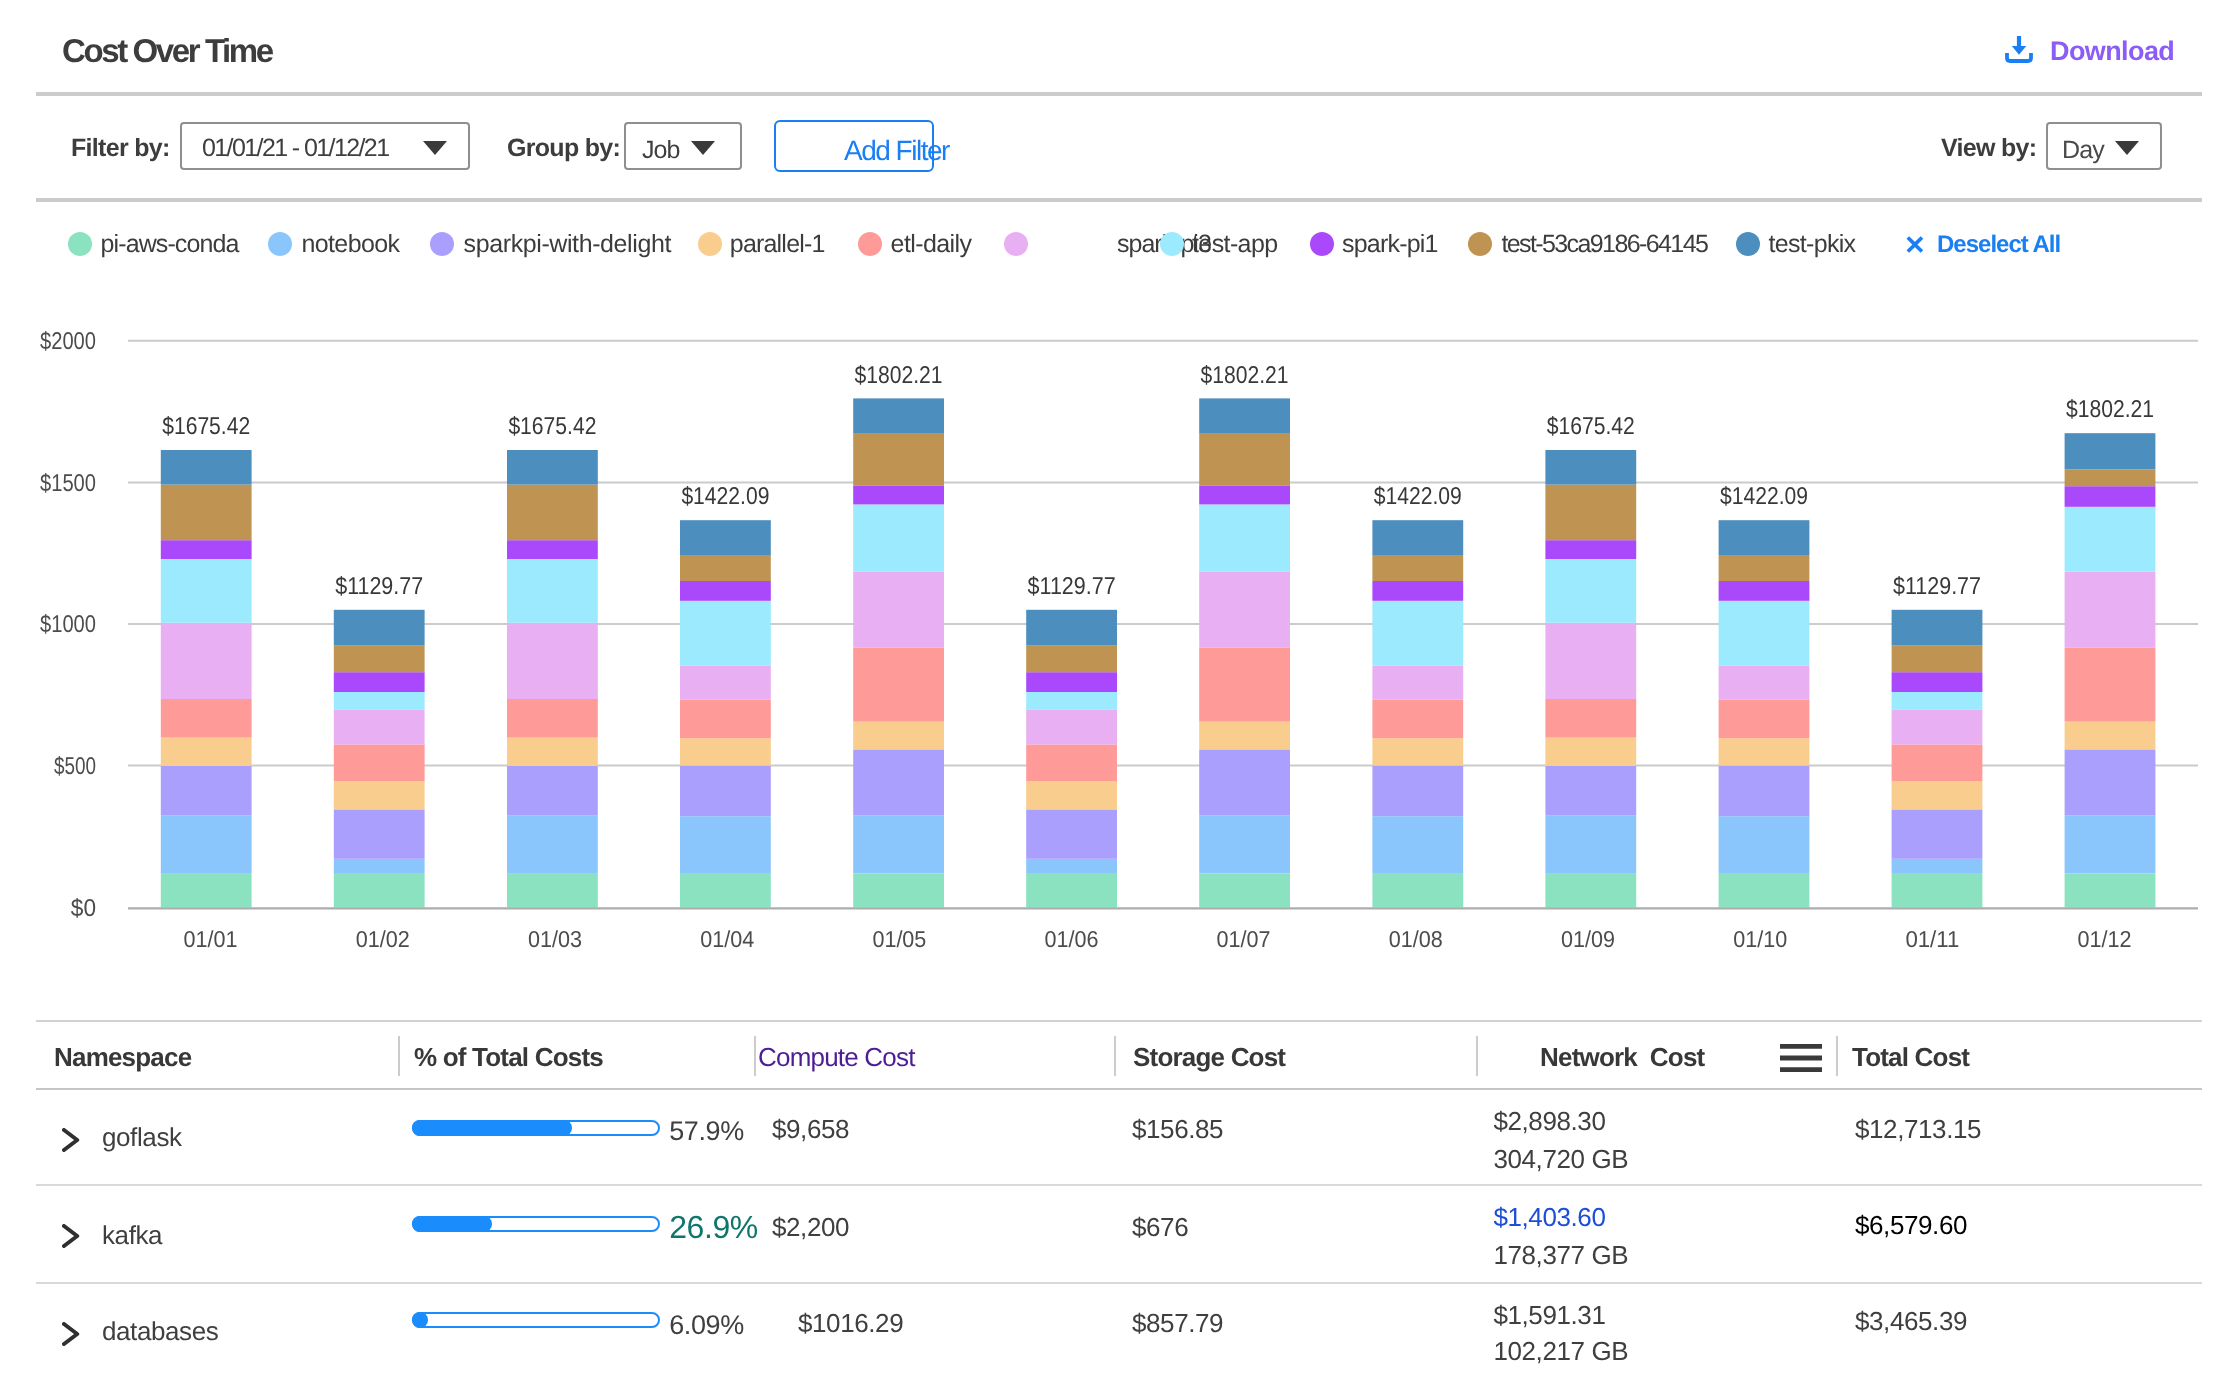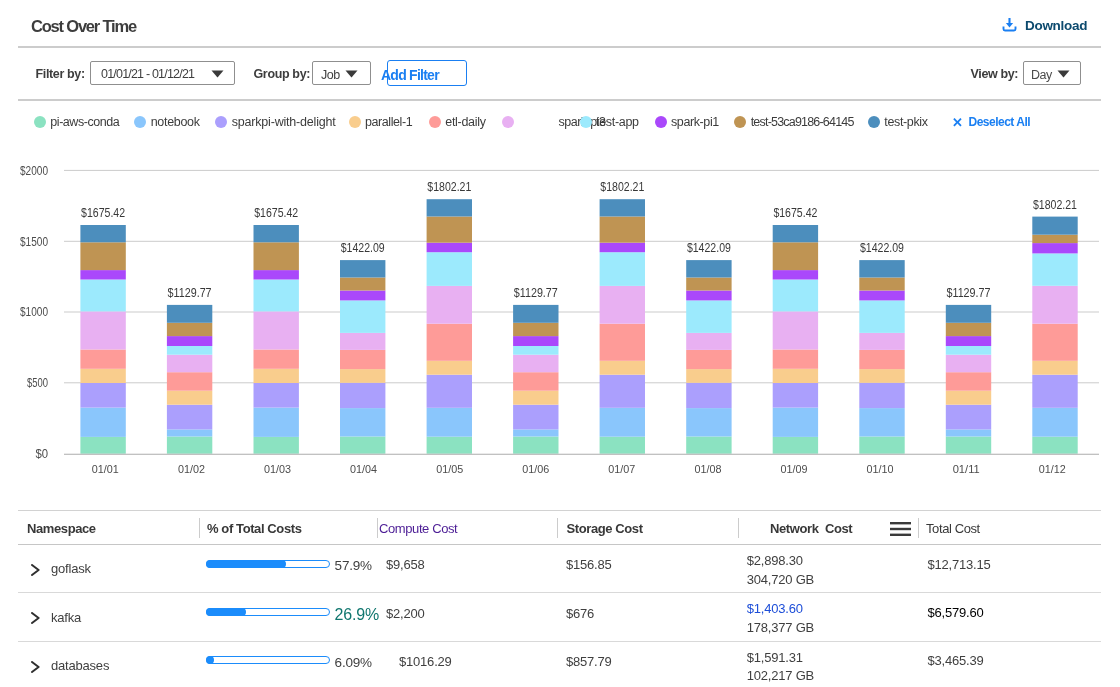--- a/index.html
+++ b/index.html
@@ -12,40 +12,40 @@
 <body>
 <div id="page">
 
   <div class="abs" style="left:31px; top:16.5px; font-size:16.5px; letter-spacing:-1.2px; font-weight:bold; color:#3d3d3d;">Cost Over Time</div>
 
   <svg class="abs" style="left:1002px; top:17px;" width="15" height="15" viewBox="0 0 15 15">
     <path d="M1.5 9.5 L1.5 12 Q1.5 13.5 3 13.5 L12 13.5 Q13.5 13.5 13.5 12 L13.5 9.5" fill="none" stroke="#1a7ff2" stroke-width="1.9"></path>
     <path d="M7.5 1 L7.5 7" stroke="#1a7ff2" stroke-width="2.1" fill="none"></path>
     <path d="M3.9 6 L11.1 6 L7.5 10.4 Z" fill="#1a7ff2"></path>
   </svg>
-  <div class="abs" style="left:1025px; top:18px; font-size:13.5px; letter-spacing:-0.3px; font-weight:bold; color:#0c4a6e;">Download</div>
+  <div class="abs" style="left:1025px; top:18px; font-size:13.5px; letter-spacing:-0.3px; font-weight:bold; color:#8b5cf6;">Download</div>
 
   <div class="hline" style="left:18px; top:46px; width:1083px; height:1.5px;"></div>
 
   <div class="abs" style="left:35.5px; top:66.8px; font-size:12.5px; letter-spacing:-0.35px; font-weight:bold; color:#3d3d3d;">Filter by:</div>
   <div class="abs" style="left:90px; top:61px; width:145px; height:24px; border:1px solid #8f8f8f; border-radius:2px;"></div>
   <div class="abs" style="left:101px; top:67px; font-size:12.5px; letter-spacing:-0.8px; color:#3f3f3f;">01/01/21 - 01/12/21</div>
   <svg class="abs" style="left:211px; top:70px;" width="13" height="8" viewBox="0 0 13 8">
       <path d="M0.5 0.5 L12.5 0.5 L6.5 7.5 Z" fill="#3a3a3a"></path>
     </svg>
 
   <div class="abs" style="left:253.5px; top:66.8px; font-size:12.5px; letter-spacing:-0.35px; font-weight:bold; color:#3d3d3d;">Group by:</div>
   <div class="abs" style="left:312px; top:61px; width:59px; height:24px; border:1px solid #8f8f8f; border-radius:2px;"></div>
   <div class="abs" style="left:321px; top:67.5px; font-size:12.5px; letter-spacing:-0.45px; color:#3f3f3f;">Job</div>
   <svg class="abs" style="left:345px; top:70px;" width="13" height="8" viewBox="0 0 13 8">
       <path d="M0.5 0.5 L12.5 0.5 L6.5 7.5 Z" fill="#3a3a3a"></path>
     </svg>
 
   <div class="abs" style="left:387px; top:60px; width:80px; height:26px; border:1.5px solid #1a7ff2; border-radius:3px;"></div>
-  <div class="abs" style="left:381px; top:66.5px; font-size:14px; letter-spacing:-0.75px; font-weight:bold; color:#1a7ff2;">Add Filter</div>
+  <div class="abs" style="left:422px; top:66.5px; font-size:14px; letter-spacing:-0.75px; font-weight:normal; color:#1a7ff2;">Add Filter</div>
 
   <div class="abs" style="left:970.5px; top:66.8px; font-size:12.5px; letter-spacing:-0.35px; font-weight:bold; color:#3d3d3d;">View by:</div>
   <div class="abs" style="left:1023px; top:61px; width:58px; height:24px; border:1px solid #8f8f8f; border-radius:2px;"></div>
   <div class="abs" style="left:1031px; top:67.5px; font-size:12.5px; letter-spacing:-0.45px; color:#4a4a4a;">Day</div>
   <svg class="abs" style="left:1057px; top:70px;" width="13" height="8" viewBox="0 0 13 8">
       <path d="M0.5 0.5 L12.5 0.5 L6.5 7.5 Z" fill="#3a3a3a"></path>
     </svg>
 
   <div class="hline" style="left:18px; top:99px; width:1083px; height:1.5px;"></div>
 
@@ -239,21 +239,21 @@
       <div class="abs" style="left:199px; top:518px; width:1px; height:20px; background:#ccc;"></div>
       <div class="abs" style="left:377px; top:518px; width:1px; height:20px; background:#ccc;"></div>
       <div class="abs" style="left:557.3px; top:518px; width:1px; height:20px; background:#ccc;"></div>
       <div class="abs" style="left:737.5px; top:518px; width:1px; height:20px; background:#ccc;"></div>
       <div class="abs" style="left:917.5px; top:518px; width:1px; height:20px; background:#ccc;"></div>
       <div class="abs" style="left:27px; top:521px; font-size:13px; letter-spacing:-0.4px; font-weight:bold; color:#383838;">Namespace</div>
       <div class="abs" style="left:207px; top:521px; font-size:13px; letter-spacing:-0.4px; font-weight:bold; color:#383838;">% of Total Costs</div>
       <div class="abs" style="left:379px; top:521px; font-size:13px; letter-spacing:-0.4px; font-weight:normal; color:#4c1d95;">Compute Cost</div>
       <div class="abs" style="left:566.5px; top:521px; font-size:13px; letter-spacing:-0.4px; font-weight:bold; color:#383838;">Storage Cost</div>
       <div class="abs" style="left:746px; top:521px; font-size:13px; letter-spacing:-0.4px; font-weight:bold; color:#383838;margin-left:24px;">Network&nbsp;&nbsp;Cost</div>
-      <div class="abs" style="left:926px; top:521px; font-size:13px; letter-spacing:-0.4px; font-weight:normal; color:#383838;">Total Cost</div>
+      <div class="abs" style="left:926px; top:521px; font-size:13px; letter-spacing:-0.4px; font-weight:bold; color:#383838;">Total Cost</div>
       <svg class="abs" style="left:889.5px; top:520.9px;" width="21" height="16" viewBox="0 0 21 16">
         <line x1="0" y1="2.2" x2="21" y2="2.2" stroke="#3a3a3a" stroke-width="2.4"></line>
         <line x1="0" y1="8" x2="21" y2="8" stroke="#3a3a3a" stroke-width="2.4"></line>
         <line x1="0" y1="13.8" x2="21" y2="13.8" stroke="#3a3a3a" stroke-width="2.4"></line>
       </svg>
       <svg class="abs" style="left:31px; top:564px;" width="9" height="12" viewBox="0 0 9 12">
         <path d="M1 1 L7.6 6 L1 11" fill="none" stroke="#2f2f2f" stroke-width="2" stroke-linecap="round" stroke-linejoin="round"></path>
       </svg>
       <div class="abs" style="left:51px; top:561.2px; font-size:13px; letter-spacing:-0.2px; color:#3f3f3f;">goflask</div>
       <div class="abs" style="left:205.8px; top:559.8px; width:124.2px; height:8px; border:1px solid #1b8cfb; border-radius:4px; background:#fff;"></div>

